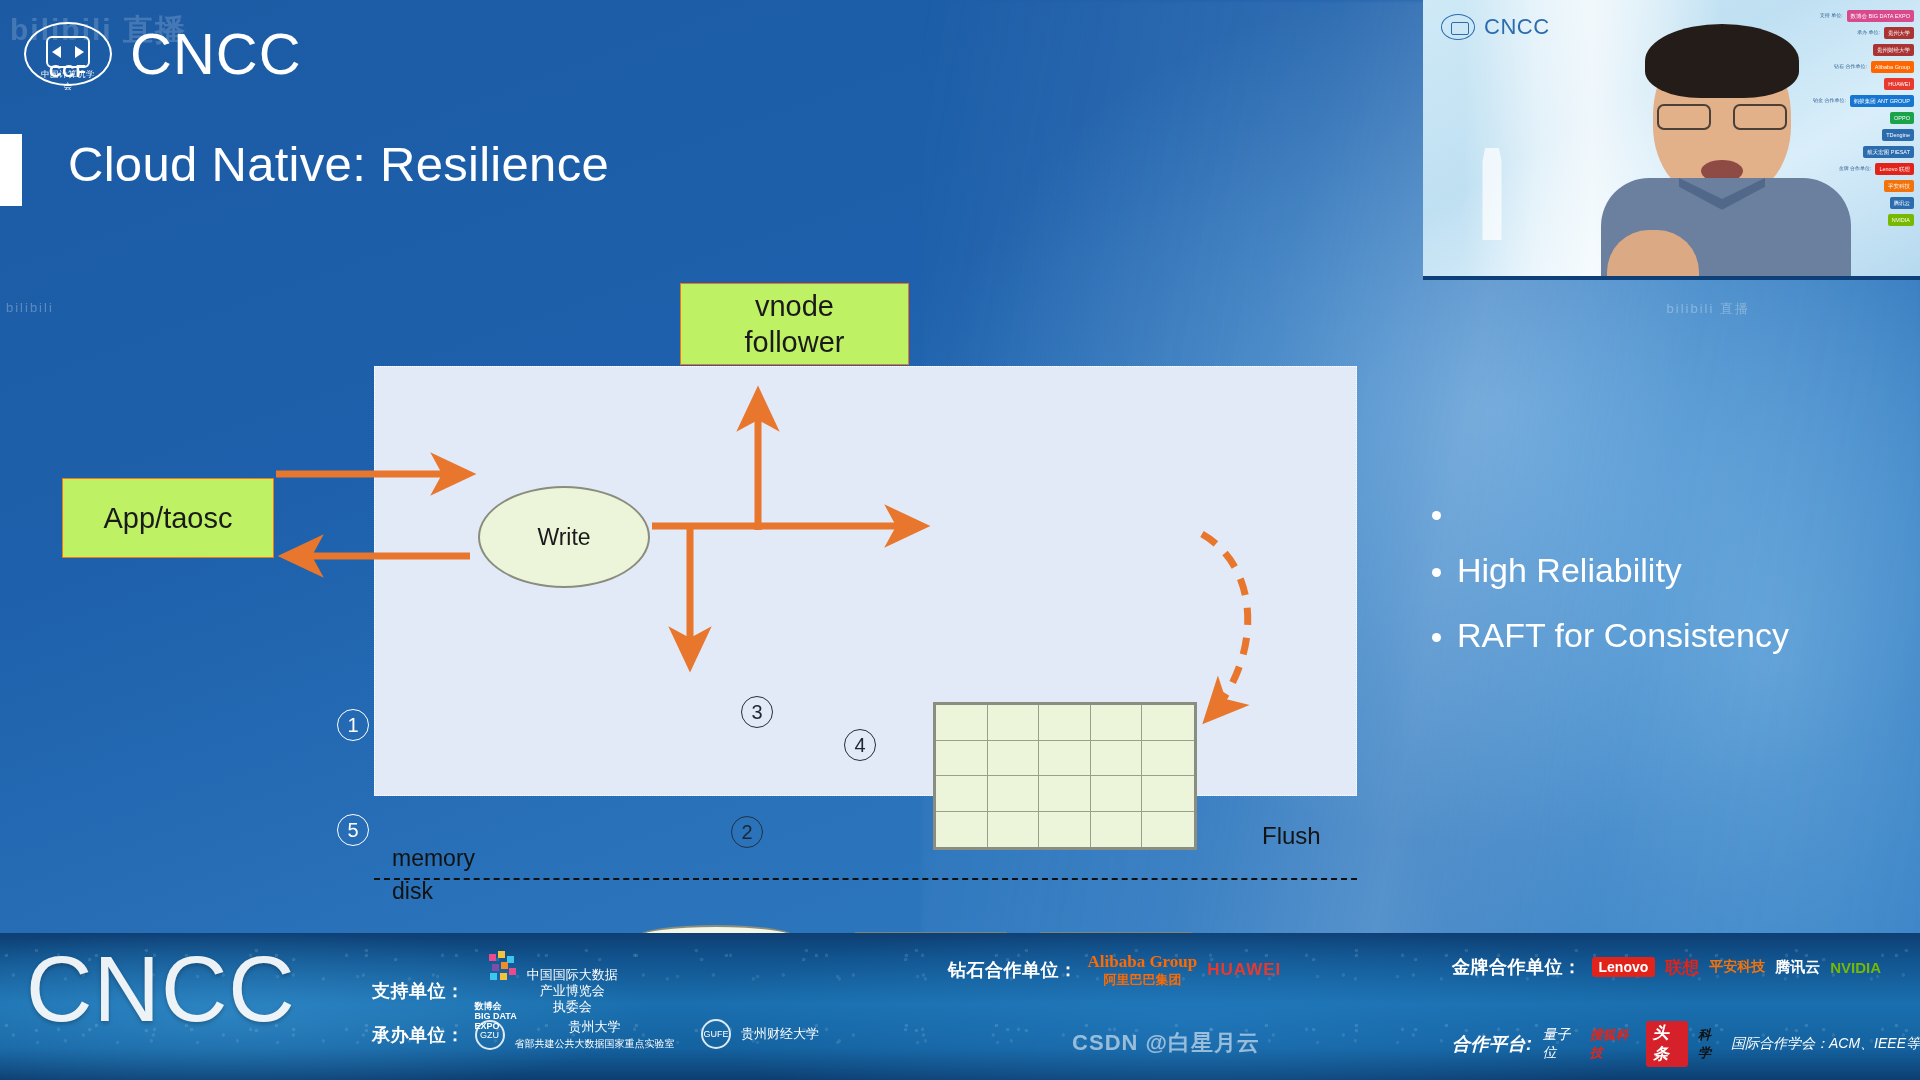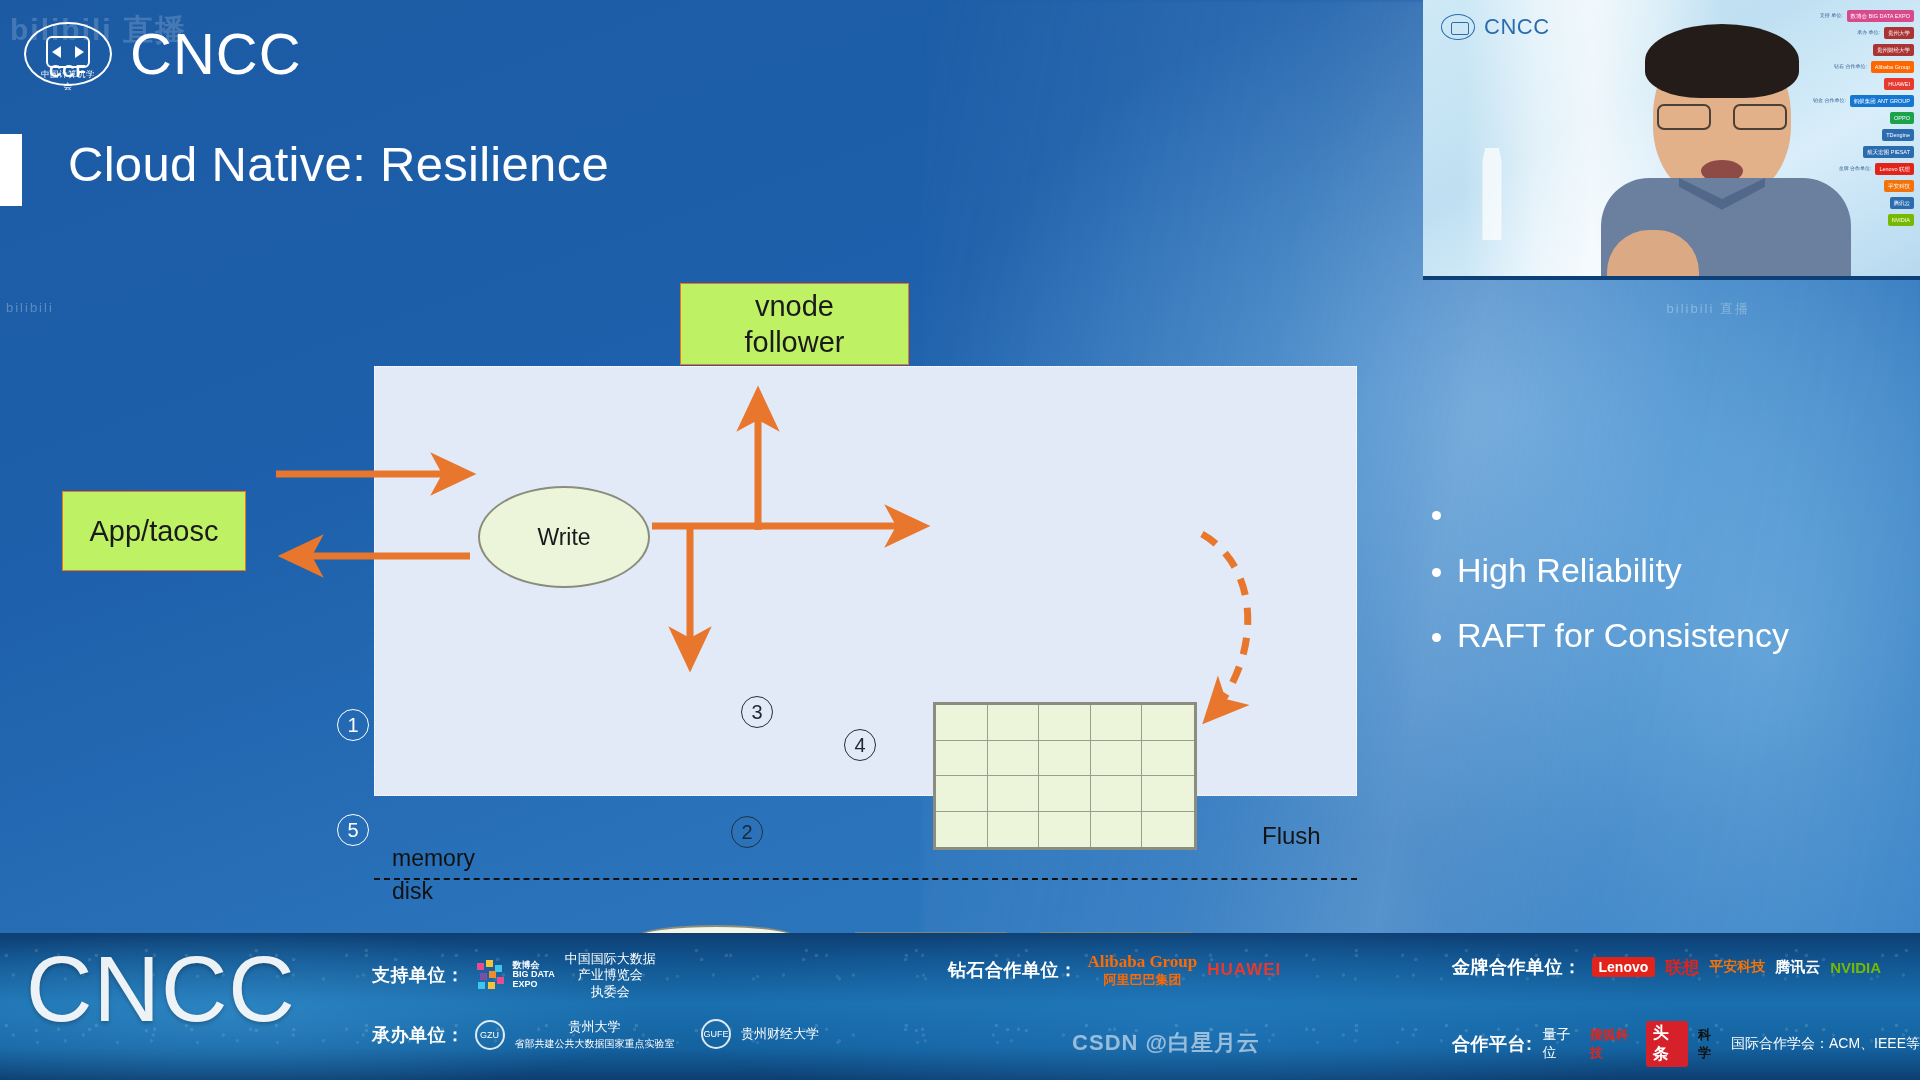--- a/index.html
+++ b/index.html
@@ -55,21 +55,21 @@
 
   
   #diagram{position:absolute;left:0;top:250px;width:1400px;height:640px;}
 
   .box-blue{
     position:absolute;background:#bef264;border:1px solid #f97316;
     display:flex;align-items:center;justify-content:center;text-align:center;
     color:#1a1a1a;font-size:29px;line-height:1.25;
   }
   #vnode-follower{left:680px;top:33px;width:229px;height:82px;}
-  #app-taosc{left:62px;top:241px;width:184px;height:80px;text-align:right;}
+  #app-taosc{left:62px;top:228px;width:212px;height:80px;text-align:right;}
 
   #panel{
     position:absolute;left:374px;top:116px;width:983px;height:430px;
     background:#e2e9f7;border:1px dotted #ffffff;
   }
 
   
   #write-node{
     position:absolute;left:478px;top:236px;width:172px;height:102px;
     background:#ecf5d9;border:2.5px solid #8a8d7e;border-radius:50%;
@@ -185,23 +185,23 @@
   .fcn{font-size:13px;color:#fff;line-height:1.25;white-space:nowrap;text-align:center;font-family:Liberation Serif, serif;}
   .sq{width:30px;height:30px;border:2px solid rgba(255,255,255,.85);border-radius:50%;display:flex;align-items:center;justify-content:center;font-size:9px;color:#fff;}
   .pill{padding:2px 7px;border-radius:3px;font-size:14px;font-weight:bold;color:#fff;}
 
   #g-support{left:372px;top:18px;}
   #g-host{left:372px;top:86px;}
   #g-host2{left:690px;top:86px;margin-left:11px;}
   #g-diamond{left:948px;top:18px;}
   #g-platinum{left:948px;top:86px;}
   #g-gold{left:1452px;top:22px;}
-  #g-platform{left:1452px;top:88px;}
-
-  .bigdata{display:flex;align-items:center;gap:8px;}
+  #g-platform{left:1452px;top:88px;font-style:italic;}
+
+  .bigdata{display:flex;align-items:flex-end;gap:21px;flex-direction:column;}
   .bigdata .sqs{width:30px;height:30px;position:relative;}
   .bigdata .sqs i{position:absolute;width:7px;height:7px;display:block;}
   .bd-txt{font-size:9px;color:#fff;line-height:1.1;font-weight:bold;}
   .huawei{color:#e8392f;font-weight:bold;font-size:17px;letter-spacing:1px;}
   .alibaba{color:#ff6a00;font-weight:bold;font-size:17px;}
   .nvidia{color:#76b900;font-weight:bold;font-size:15px;}
   .oppo{color:#1aa34a;font-weight:bold;font-size:19px;letter-spacing:1px;}
   .tdengine{color:#fff;font-weight:bold;font-size:21px;}
   .ant{color:#fff;font-size:12px;line-height:1.2;font-weight:bold;}
   .lenovo{background:#e2231a;}

